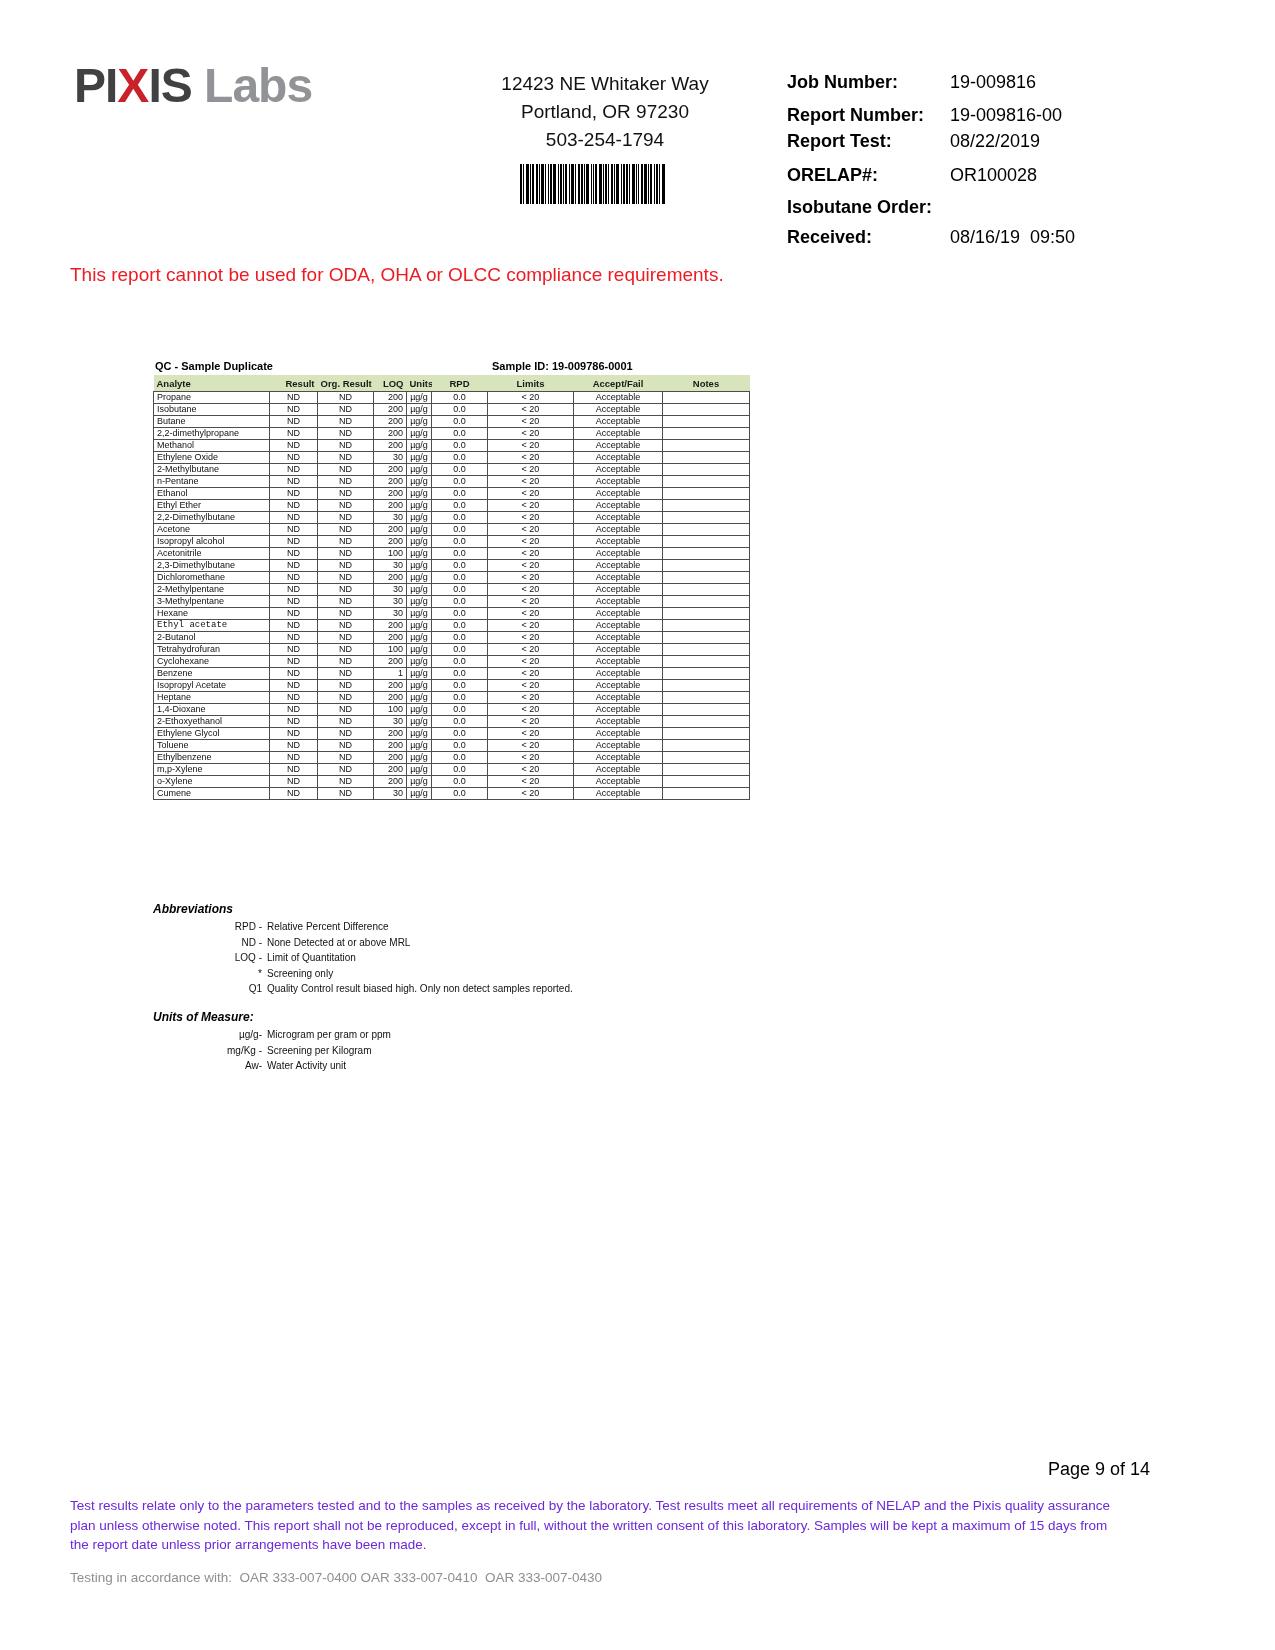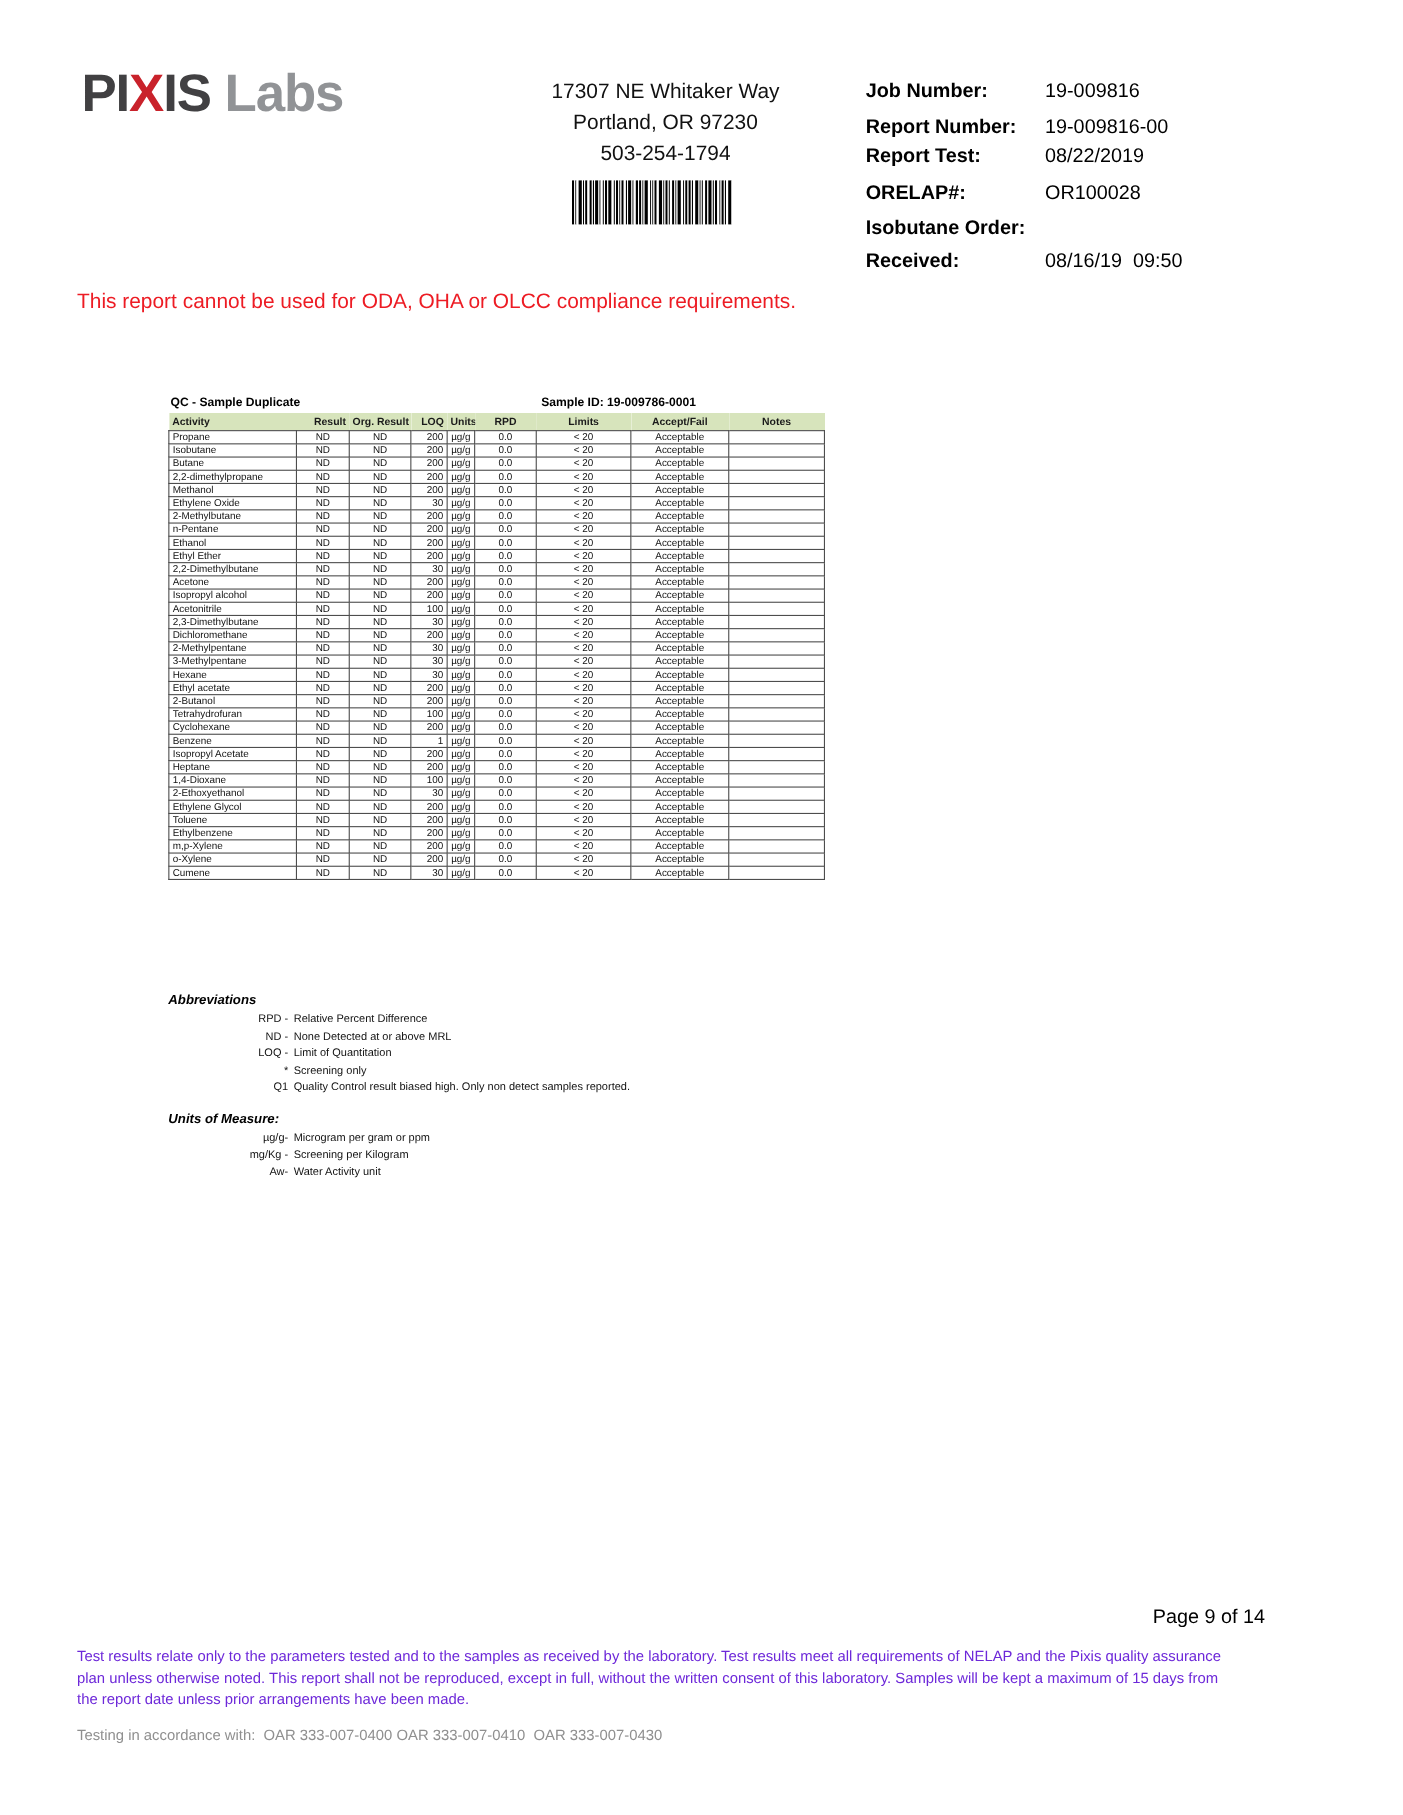--- a/index.html
+++ b/index.html
@@ -49,21 +49,21 @@
   .footer-accordance{position:absolute;left:70px;top:1570px;width:1045px;font-size:13.5px;color:#8f8f8f;white-space:pre-wrap;}
 </style>
 </head>
 <body>
 
 <div class="page">
 
   <div class="logo-text"><span class="logo-dark">PI</span><span class="logo-red">X</span><span class="logo-dark">IS</span><span> </span><span class="logo-gray">Labs</span></div>
 
   <div class="address">
-    <div>17307 NE Whitaker Way</div>
+    <div>12423 NE Whitaker Way</div>
     <div>Portland, OR 97230</div>
     <div>503-254-1794</div>
   </div>
   <div class="barcode">
       <div class="bar" style="width: 2px; background: rgb(0, 0, 0);"></div>
       <div class="bar" style="width: 1px; background: rgb(255, 255, 255);"></div>
       <div class="bar" style="width: 1px; background: rgb(0, 0, 0);"></div>
       <div class="bar" style="width: 2px; background: rgb(255, 255, 255);"></div>
       <div class="bar" style="width: 3px; background: rgb(0, 0, 0);"></div>
       <div class="bar" style="width: 1px; background: rgb(255, 255, 255);"></div>
@@ -195,21 +195,21 @@
         <col style="width: 56px;">
         <col style="width: 33px;">
         <col style="width: 25px;">
         <col style="width: 56px;">
         <col style="width: 86px;">
         <col style="width: 89px;">
         <col style="width: 87px;">
       </colgroup>
     <thead>
         <tr>
-          <th style="text-align: left;">Activity</th>
+          <th style="text-align: left;">Analyte</th>
           <th style="text-align: right;">Result</th>
           <th style="text-align: center;">Org. Result</th>
           <th style="text-align: right;">LOQ</th>
           <th style="text-align: center;">Units</th>
           <th style="text-align: center;">RPD</th>
           <th style="text-align: center;">Limits</th>
           <th style="text-align: center;">Accept/Fail</th>
           <th style="text-align: center;">Notes</th>
         </tr>
       </thead>
@@ -417,21 +417,21 @@
           <td style="text-align: center;">ND</td>
           <td style="text-align: center;">ND</td>
           <td style="text-align: right;">30</td>
           <td style="text-align: center;">µg/g</td>
           <td style="text-align: center;">0.0</td>
           <td style="text-align: center;">&lt; 20</td>
           <td style="text-align: center;">Acceptable</td>
           <td style="text-align: left;"></td>
         </tr>
         <tr>
-          <td style="text-align: left;">Ethyl acetate</td>
+          <td style="text-align: left; font-family: Liberation Mono, monospace;">Ethyl acetate</td>
           <td style="text-align: center;">ND</td>
           <td style="text-align: center;">ND</td>
           <td style="text-align: right;">200</td>
           <td style="text-align: center;">µg/g</td>
           <td style="text-align: center;">0.0</td>
           <td style="text-align: center;">&lt; 20</td>
           <td style="text-align: center;">Acceptable</td>
           <td style="text-align: left;"></td>
         </tr>
         <tr>

